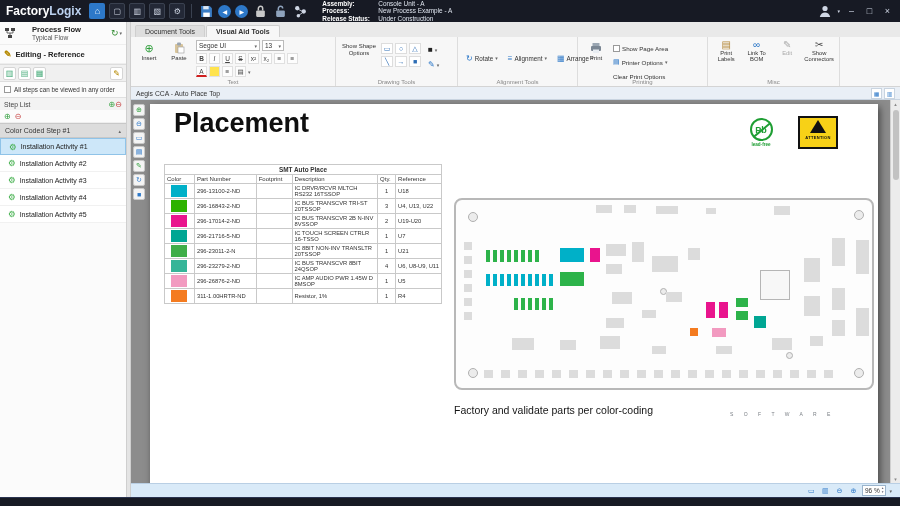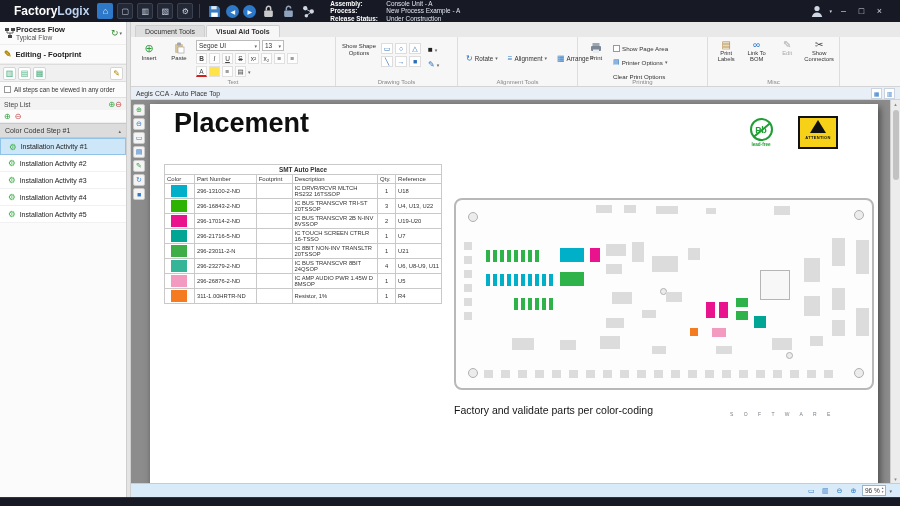--- a/index.html
+++ b/index.html
@@ -1,21 +1,21 @@
 <!DOCTYPE html>
 <html><head>
 <meta charset="utf-8">
 <style>
   html,body{margin:0;padding:0;background:#444;}
   *{box-sizing:border-box;}
   .window{position:relative;width:900px;height:506px;background:#e9e9e9;overflow:hidden;
     font-family:"Liberation Sans",sans-serif;font-size:7px;color:#222;}
 
   
-  .titlebar{height:22px;background:#171a24;display:flex;align-items:center;color:#fff;padding:0 14px;gap:4px;}
+  .titlebar{height:22px;background:#171a24;display:flex;align-items:center;color:#fff;padding:0 6px;gap:4px;}
   .logo{font-size:12px;font-weight:bold;margin-right:4px;white-space:nowrap;}
   .logo .l2{color:#bcd2f0;}
   .tb-tile{width:16px;height:16px;border-radius:2px;display:flex;align-items:center;justify-content:center;font-size:9px;}
   .tb-home{background:#2d78c8;color:#fff;}
   .tb-dark{background:#232836;border:1px solid #3a4150;color:#cfd6e4;font-size:8px;}
   .tb-sep{width:1px;height:14px;background:#3a4150;margin:0 2px;}
   .round-btn{width:13px;height:13px;border-radius:50%;background:#2d78c8;color:#fff;font-size:6px;
     display:flex;align-items:center;justify-content:center;}
   .tb-info{display:flex;flex-direction:column;justify-content:center;margin-left:10px;line-height:7.5px;}
   .tb-info-row{display:flex;}
@@ -27,21 +27,21 @@
 
   
   .main{display:flex;height:475px;}
   .sidebar{width:127px;background:#fbfbfb;border-right:1px solid #cfcfcf;display:flex;flex-direction:column;overflow:hidden;}
   .splitter{width:4px;background:#e4e4e4;border-right:1px solid #cfcfcf;}
   .content{flex:1;display:flex;flex-direction:column;min-width:0;background:#f3f3f3;}
 
   
   .sb-header{height:19px;display:flex;align-items:center;padding:0 5px;color:#2d6db5;font-size:8.2px;border-bottom:1px solid #e3e3e3;}
   .sb-header .sp{flex:1;}
-  .pf-row{display:flex;align-items:center;padding:3px 4px;gap:0;}
+  .pf-row{display:flex;align-items:center;padding:3px 4px;gap:16px;}
   .pf-title{font-weight:bold;font-size:7.6px;}
   .pf-sub{font-size:6.6px;color:#555;}
   .refresh{margin-left:auto;display:flex;align-items:center;gap:1px;color:#2d8a2d;font-size:9px;}
   .edit-row{display:flex;align-items:center;gap:4px;padding:4px 4px;font-weight:bold;font-size:7.6px;border-top:1px solid #eee;border-bottom:1px solid #eee;}
   .sb-toolbar{height:18px;background:#f0f0f0;border-top:1px solid #ddd;border-bottom:1px solid #ddd;display:flex;align-items:center;gap:2px;padding:0 3px;}
   .sb-tool{width:13px;height:13px;border:1px solid #d5d5d5;background:#fff;border-radius:2px;display:flex;align-items:center;justify-content:center;font-size:8px;color:#4a7;}
   .sb-tool.pencil{color:#b58900;margin-left:auto;}
   .chk-row{display:flex;align-items:center;gap:3px;padding:4px 4px;font-size:6.3px;color:#333;}
   .checkbox{width:7px;height:7px;border:1px solid #999;background:#fff;flex:none;}
   .steplist-hdr{height:13px;display:flex;align-items:center;padding:0 4px;font-size:6.8px;color:#444;background:#f3f3f3;border-top:1px solid #e0e0e0;}
@@ -246,21 +246,21 @@
           <div class="pf-sub">Typical Flow</div>
         </span>
         <span class="refresh">
             <span>↻</span>
             <span class="caret">▾</span>
           </span>
       </div>
 
       <div class="edit-row">
         <span style="color:#b58900;font-size:9px">✎</span>
-        <span>Editing - Footprint</span>
+        <span>Editing - Reference</span>
       </div>
 
       <div class="sb-toolbar">
         <span class="sb-tool">
             <span>▥</span>
           </span>
         <span class="sb-tool">
             <span>▤</span>
           </span>
         <span class="sb-tool">

